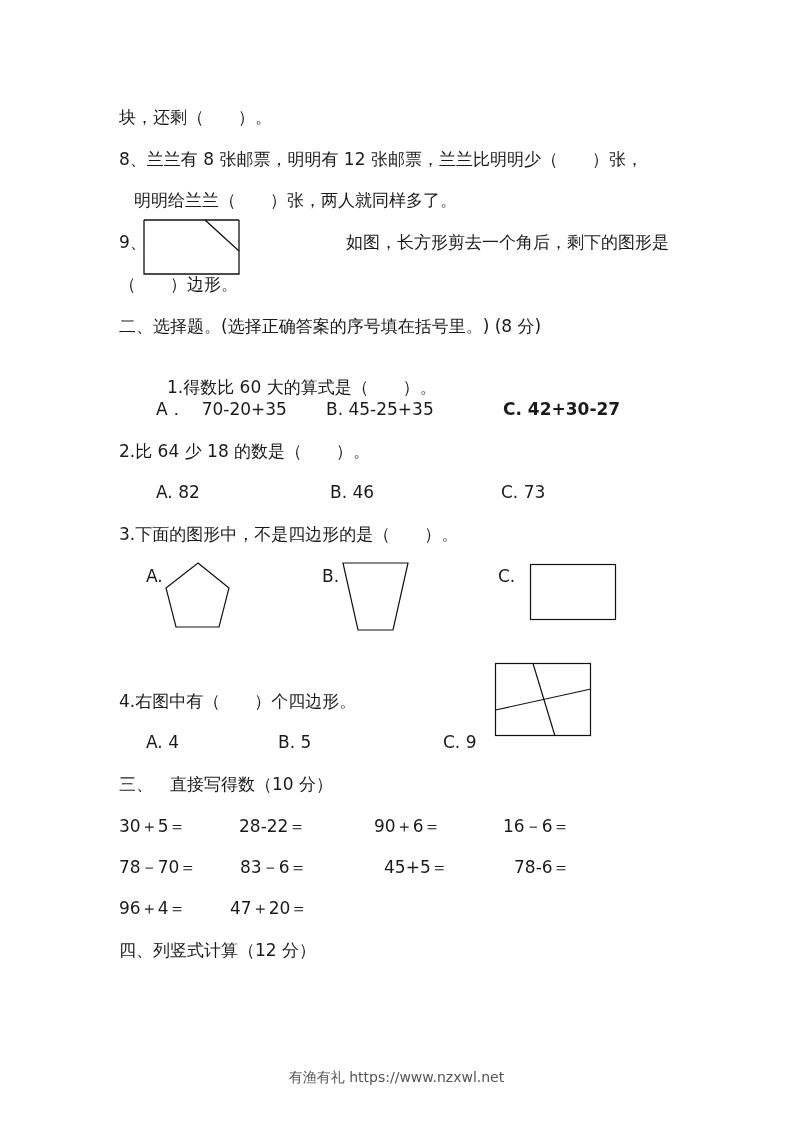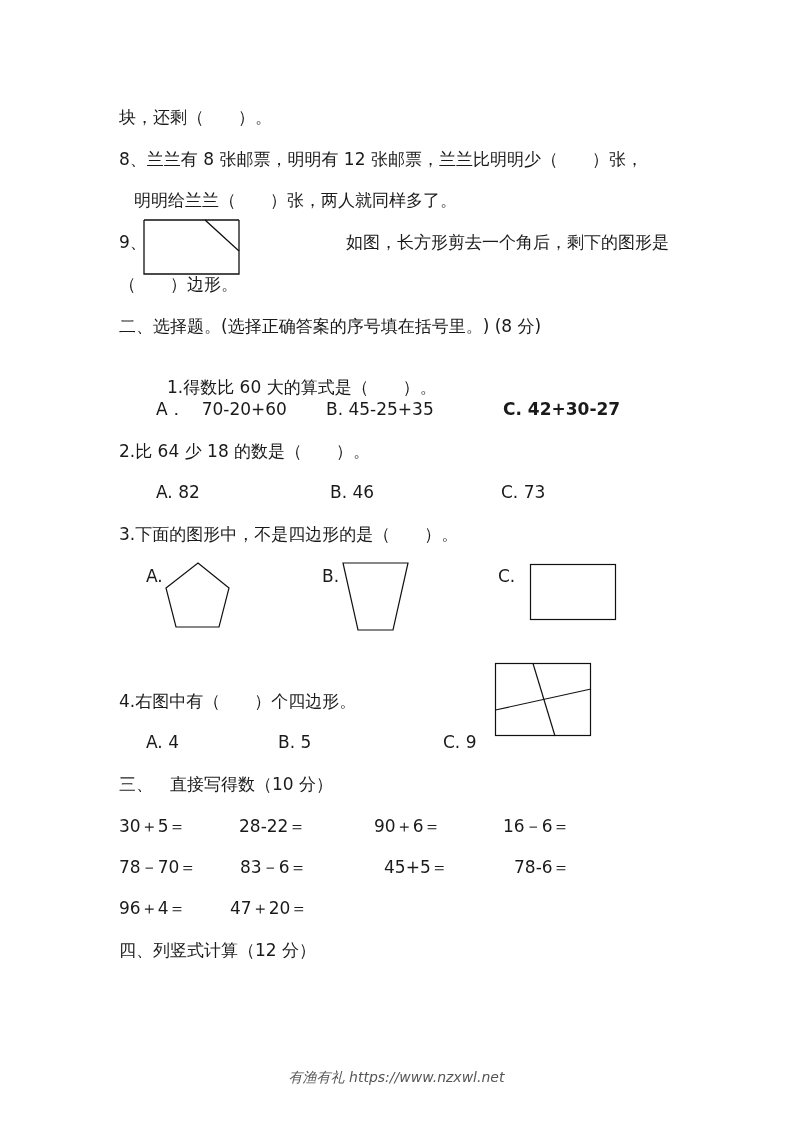--- a/index.html
+++ b/index.html
@@ -4,21 +4,21 @@
 <style>
   html, body { margin: 0; padding: 0; background: #ffffff; }
   body {
     width: 793px; height: 1122px; position: relative; overflow: hidden;
     font-family: "DejaVu Sans", "Liberation Sans", sans-serif;
     color: #1a1a1a; font-size: 17px;
   }
   .line { position: absolute; white-space: pre; line-height: 22px; }
   .opt { position: absolute; white-space: pre; line-height: 22px; }
   svg { position: absolute; overflow: visible; }
-  .footer { position: absolute; left: 0; width: 793px; top: 1069px; text-align: center; font-size: 14px; color: #555; font-style: italic; }
+  .footer { position: absolute; left: 0; width: 793px; top: 1069px; text-align: center; font-size: 14px; color: #555; }
 </style>
 </head>
 <body>
 
 <div>
 
   <div class="line" style="left:119px; top:106px;">块，还剩（　　）。</div>
   <div class="line" style="left:119px; top:148px;">8、兰兰有 8 张邮票，明明有 12 张邮票，兰兰比明明少（　　）张，</div>
   <div class="line" style="left:134px; top:189px;">明明给兰兰（　　）张，两人就同样多了。</div>
 
@@ -27,21 +27,21 @@
     <polyline points="0,0 61,0 95,31 95,54 0,54 0,0" fill="none" stroke="#111" stroke-width="1.3"></polyline>
     <line x1="61" y1="0" x2="95" y2="0" stroke="#111" stroke-width="1.3"></line>
     <line x1="95" y1="0" x2="95" y2="31" stroke="#111" stroke-width="1.3"></line>
   </svg>
   <div class="line" style="left:318px; top:231px;margin-left:28px;">如图，长方形剪去一个角后，剩下的图形是</div>
   <div class="line" style="left:119px; top:273px;">（　　）边形。</div>
 
   <div class="line" style="left:119px; top:315px;">二、选择题。(选择正确答案的序号填在括号里。) (8 分)</div>
 
   <div class="line" style="left:119px; top:376px;margin-left:48px;">1.得数比 60 大的算式是（　　）。</div>
-  <div class="opt" style="left:156px; top:398px;">A．　70-20+60</div>
+  <div class="opt" style="left:156px; top:398px;">A．　70-20+35</div>
   <div class="opt" style="left:326px; top:398px;">B. 45-25+35</div>
   <div class="opt" style="left:503px; top:398px;font-weight:bold;">C. 42+30-27</div>
 
   <div class="line" style="left:119px; top:440px;">2.比 64 少 18 的数是（　　）。</div>
   <div class="opt" style="left:156px; top:481px;">A. 82</div>
   <div class="opt" style="left:330px; top:481px;">B. 46</div>
   <div class="opt" style="left:501px; top:481px;text-align:right;">C. 73</div>
 
   <div class="line" style="left:119px; top:523px;text-align:right;">3.下面的图形中，不是四边形的是（　　）。</div>
   <div class="opt" style="left:146px; top:565px;">A.</div>

